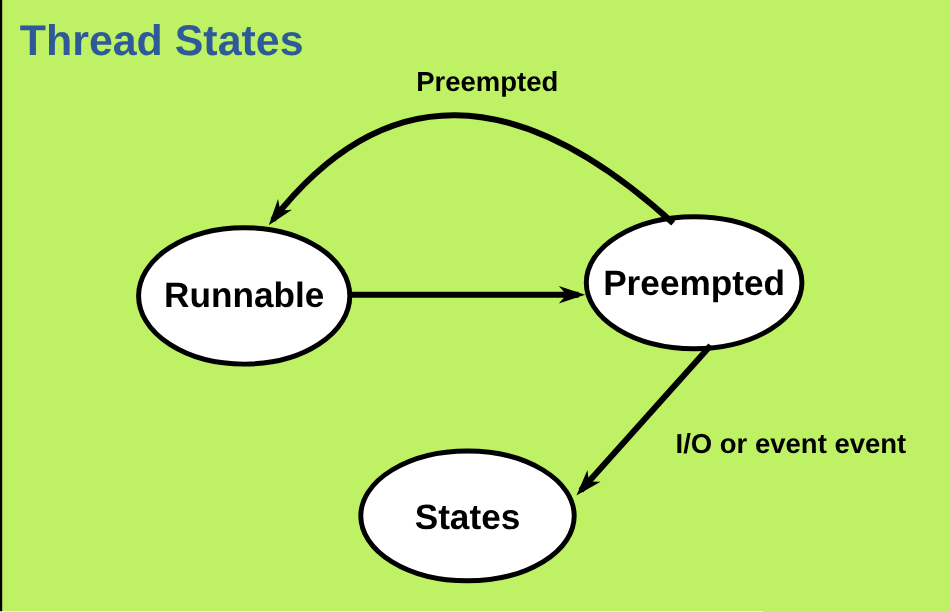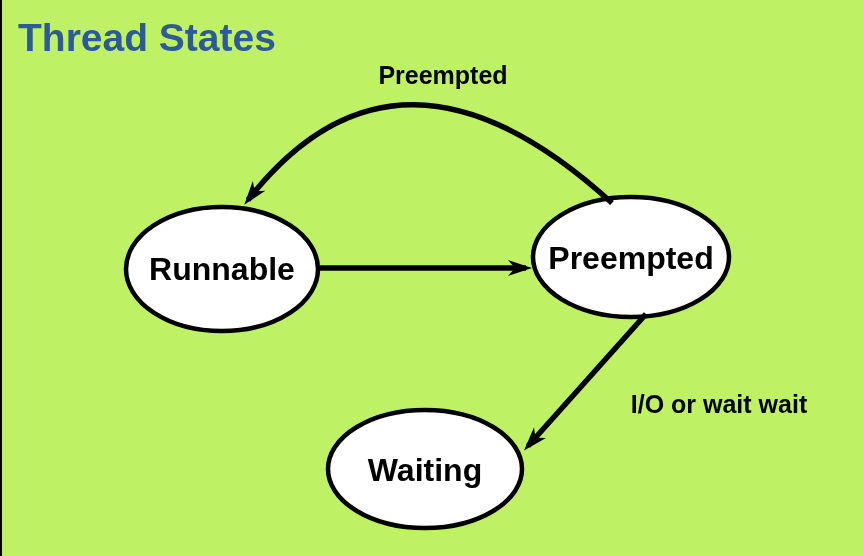--- a/index.html
+++ b/index.html
@@ -87,22 +87,22 @@
 
     <path d="M 612 203 Q 398 8 248 200" fill="none" stroke="#000000" stroke-width="5.5" marker-end="url(#arrowhead)"></path>
 
     <path d="M 320 268 L 526 268" fill="none" stroke="#000000" stroke-width="5.5" marker-end="url(#arrowhead)"></path>
 
     <path d="M 646 314 L 528 446" fill="none" stroke="#000000" stroke-width="5.5" marker-end="url(#arrowhead)"></path>
   </svg>
 
   <div class="state-label runnable">Runnable</div>
   <div class="state-label executing">Preempted</div>
-  <div class="state-label waiting">Waiting</div>
+  <div class="state-label waiting">States</div>
 
   <div class="edge-label preempted">Preempted</div>
 
   <div class="edge-label scheduler">
   </div>
 
-  <div class="edge-label io-wait">I/O or wait wait</div>
+  <div class="edge-label io-wait">I/O or event event</div>
 
 </div>
 
 </body></html>

